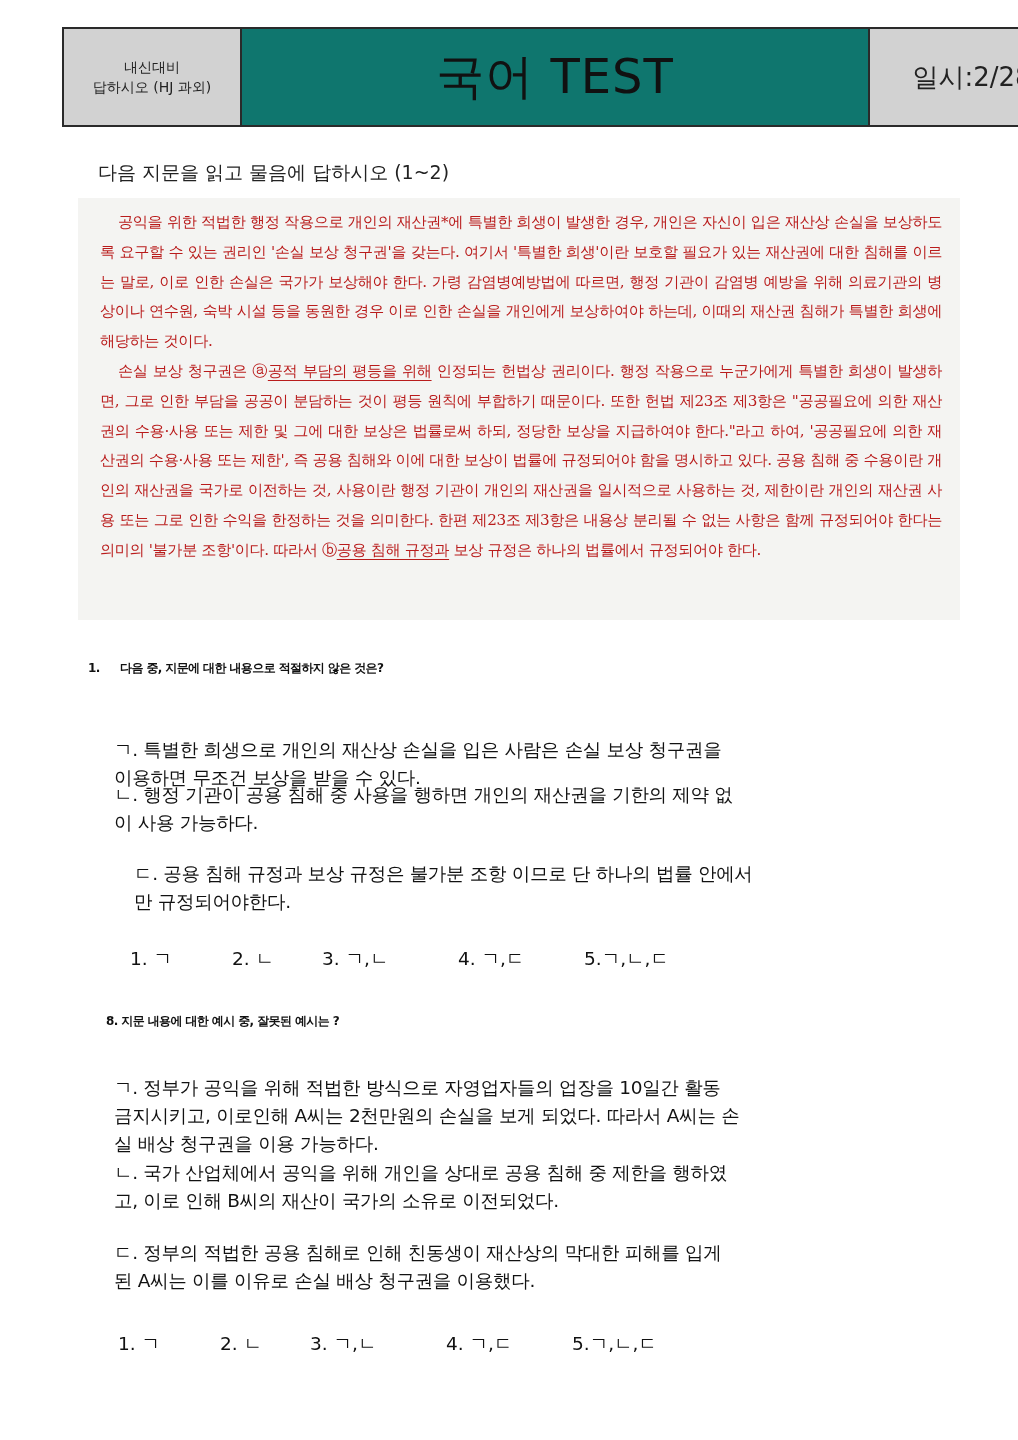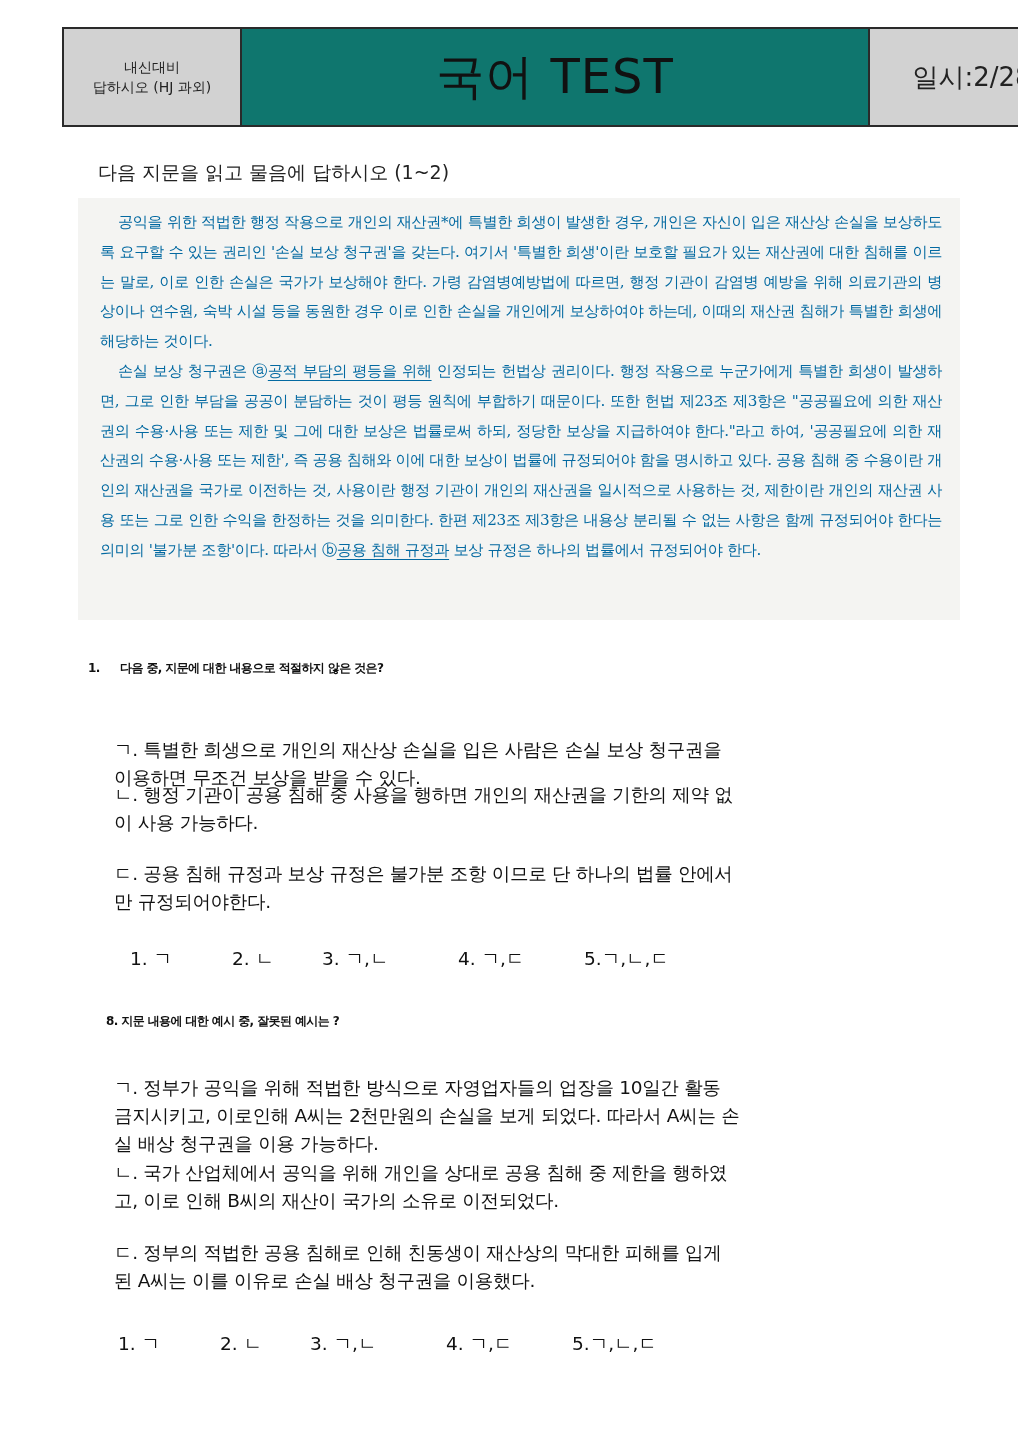--- a/index.html
+++ b/index.html
@@ -13,21 +13,21 @@
     .header .cell { display: flex; align-items: center; justify-content: center; text-align: center; }
     .header .left { width: 178px; background: #d2d2d2; border-right: 2px solid #2a2a2a; flex-direction: column; font-size: 14px; line-height: 20px; color: #222; }
     .header .center { flex: 1; background: #0f766e; font-size: 48px; color: #111; letter-spacing: 1px; }
     .header .right { width: 206px; background: #d2d2d2; border-left: 2px solid #2a2a2a; font-size: 26px; color: #222; }
 
     .instruction { position: absolute; left: 98px; top: 160px; font-size: 19px; color: #222; }
 
     .passage {
       position: absolute; left: 78px; top: 198px; width: 882px; height: 422px;
       background: #f4f4f2; padding: 10px 18px 0 22px;
-      font-family: "DejaVu Serif", serif; font-size: 15.2px; line-height: 29.8px; color: #0369a1;
+      font-family: "DejaVu Serif", serif; font-size: 15.2px; line-height: 29.8px; color: #b91c1c;
       letter-spacing: -0.4px; text-align: justify;
     }
     .passage p { text-indent: 18px; }
     .passage .ul { text-decoration: underline; text-underline-offset: 4px; }
 
     .q-title { position: absolute; font-weight: bold; font-size: 12px; color: #111; letter-spacing: -0.6px; }
     .q1-title { left: 88px; top: 660px; }
     .q1-title .num { display: inline-block; width: 32px; }
     .q2-title { left: 106px; top: 1013px; }
 
@@ -53,21 +53,21 @@
 <div class="passage">
   <p>공익을 위한 적법한 행정 작용으로 개인의 재산권*에 특별한 희생이 발생한 경우, 개인은 자신이 입은 재산상 손실을 보상하도록 요구할 수 있는 권리인 '손실 보상 청구권'을 갖는다. 여기서 '특별한 희생'이란 보호할 필요가 있는 재산권에 대한 침해를 이르는 말로, 이로 인한 손실은 국가가 보상해야 한다. 가령 감염병예방법에 따르면, 행정 기관이 감염병 예방을 위해 의료기관의 병상이나 연수원, 숙박 시설 등을 동원한 경우 이로 인한 손실을 개인에게 보상하여야 하는데, 이때의 재산권 침해가 특별한 희생에 해당하는 것이다.</p>
   <p><span>손실 보상 청구권은 ⓐ</span><span class="ul">공적 부담의 평등을 위해</span><span> 인정되는 헌법상 권리이다. 행정 작용으로 누군가에게 특별한 희생이 발생하면, 그로 인한 부담을 공공이 분담하는 것이 평등 원칙에 부합하기 때문이다. 또한 헌법 제23조 제3항은 "공공필요에 의한 재산권의 수용·사용 또는 제한 및 그에 대한 보상은 법률로써 하되, 정당한 보상을 지급하여야 한다."라고 하여, '공공필요에 의한 재산권의 수용·사용 또는 제한', 즉 공용 침해와 이에 대한 보상이 법률에 규정되어야 함을 명시하고 있다. 공용 침해 중 수용이란 개인의 재산권을 국가로 이전하는 것, 사용이란 행정 기관이 개인의 재산권을 일시적으로 사용하는 것, 제한이란 개인의 재산권 사용 또는 그로 인한 수익을 한정하는 것을 의미한다. 한편 제23조 제3항은 내용상 분리될 수 없는 사항은 함께 규정되어야 한다는 의미의 '불가분 조항'이다. 따라서 ⓑ</span><span class="ul">공용 침해 규정과</span><span> 보상 규정은 하나의 법률에서 규정되어야 한다.</span></p>
 </div>
 
 <div class="q-title q1-title">
   <span class="num">1.</span><span>다음 중, 지문에 대한 내용으로 적절하지 않은 것은?</span>
 </div>
 <div class="statement" style="top:736px;">ㄱ.  특별한 희생으로 개인의 재산상 손실을 입은 사람은 손실 보상 청구권을 이용하면 무조건 보상을 받을 수 있다.</div>
 <div class="statement" style="top:781px;">ㄴ. 행정 기관이 공용 침해 중 사용을 행하면 개인의 재산권을 기한의 제약 없이 사용 가능하다.</div>
-<div class="statement" style="top:860px;">ㄷ. 공용 침해 규정과 보상 규정은 불가분 조항 이므로 단 하나의 법률 안에서만 규정되어야한다.</div>
+<div class="statement" style="top:860px;margin-left:20px;">ㄷ. 공용 침해 규정과 보상 규정은 불가분 조항 이므로 단 하나의 법률 안에서만 규정되어야한다.</div>
 <div class="choices" style="left:130px; top:946px;">
   <span style="left:0px;">1.    ㄱ</span>
   <span style="left:102px;">2. ㄴ</span>
   <span style="left:192px;">3. ㄱ,ㄴ</span>
   <span style="left:328px;">4. ㄱ,ㄷ</span>
   <span style="left:454px;">5.ㄱ,ㄴ,ㄷ</span>
 </div>
 
 <div class="q-title q2-title">8. 지문 내용에 대한 예시 중, 잘못된 예시는 ?</div>
 <div class="statement" style="top:1074px;">ㄱ.  정부가 공익을 위해 적법한 방식으로 자영업자들의 업장을 10일간 활동 금지시키고, 이로인해 A씨는 2천만원의 손실을 보게 되었다. 따라서 A씨는 손실 배상 청구권을 이용 가능하다.</div>

